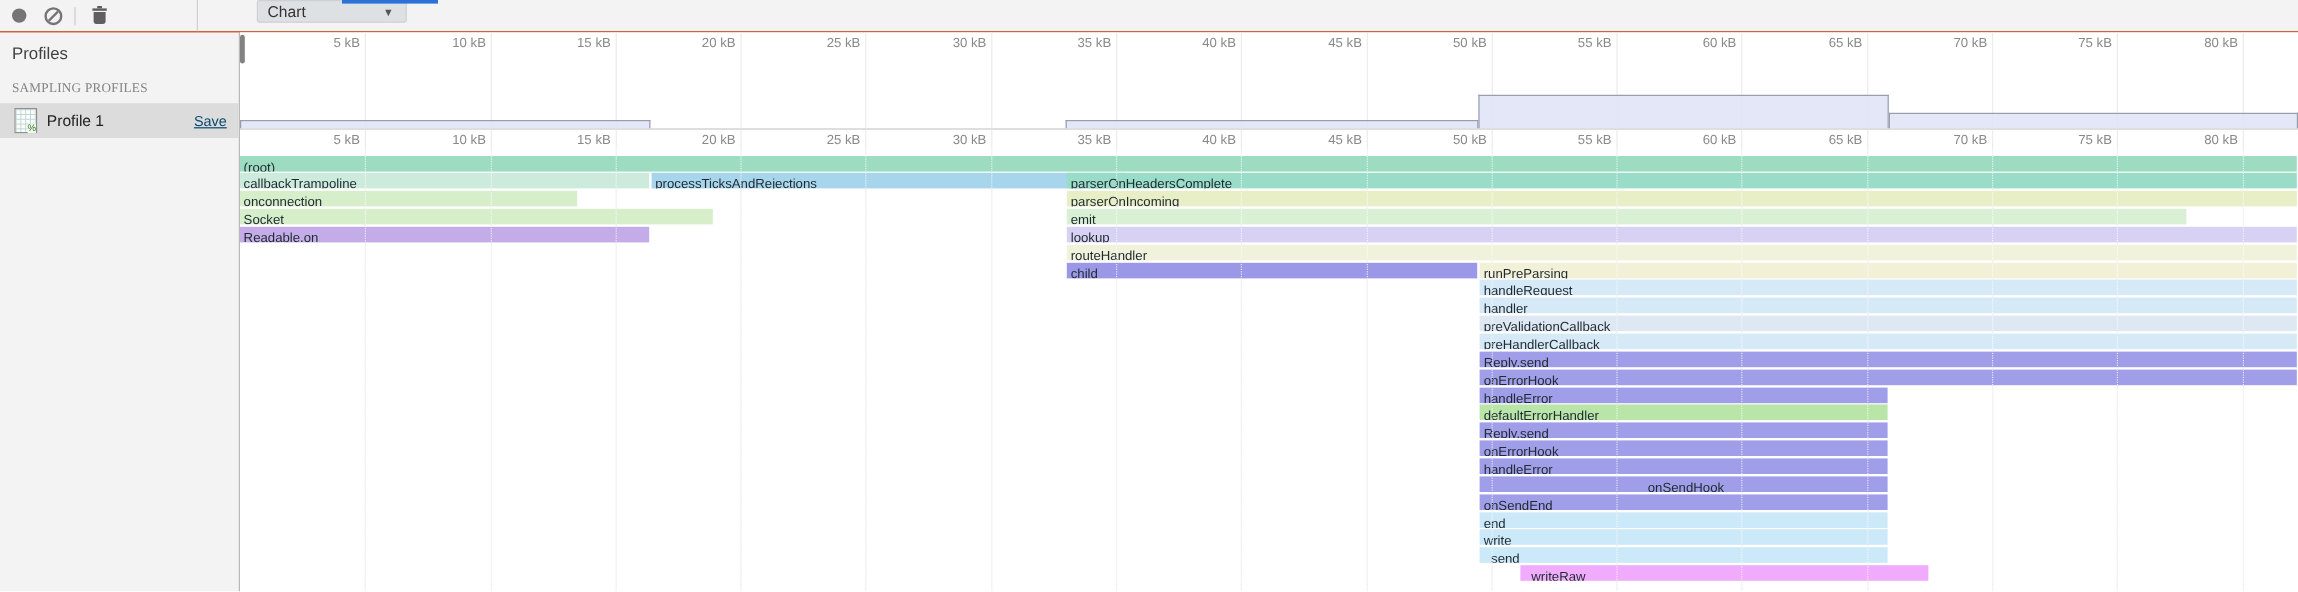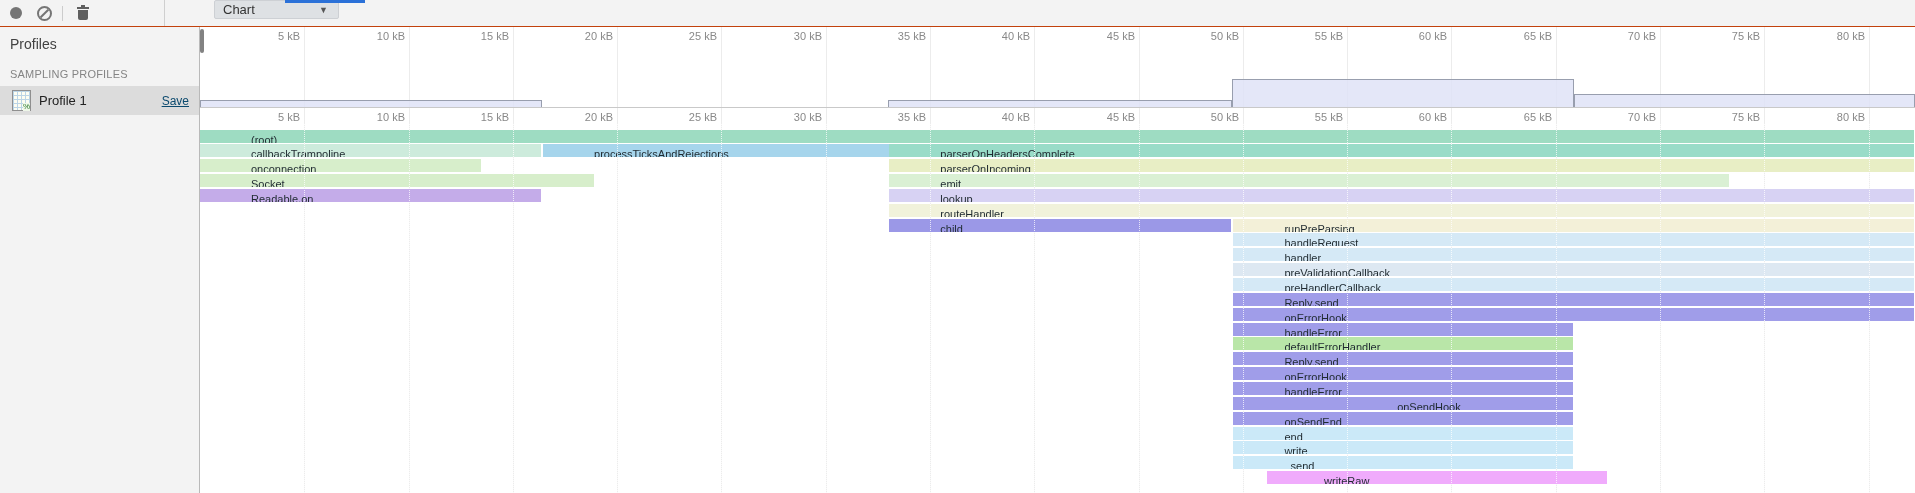--- a/index.html
+++ b/index.html
@@ -27,42 +27,42 @@
   .trash-glyph .can{position:absolute;top:4px;left:1px;width:10px;height:10px;background:#5f5f5f;border-radius:0 0 2px 2px;}
   .chart-select{
     margin-left:49px;width:125px;height:19px;background:#dee1e4;border:1px solid #cdd0d4;border-radius:2px;
     display:flex;align-items:center;box-sizing:border-box;padding:0 8px;font-size:13px;color:#333;cursor:pointer;
   }
   .chart-select .arrow{margin-left:auto;font-size:9px;color:#555;padding-right:2px;}
   
   .content{display:flex;height:466px;}
   .sidebar{width:199px;background:#f3f3f3;border-right:1px solid #b9b9b9;box-sizing:content-box;flex:none;}
   .sb-title{font-size:14px;color:#424242;padding:9px 10px 8px 10px;}
-  .sb-section{font-size:11px;color:#848484;padding:8px 10px 6px 10px;letter-spacing:.2px;}
+  .sb-section{font-size:11px;color:#848484;padding:8px 10px 6px 10px;letter-spacing:.2px;font-family:Liberation Serif, serif;}
   .profile-item{
     background:#dcdcdc;display:flex;align-items:center;padding:4px 10px 4px 12px;height:21px;cursor:pointer;
   }
   .profile-icon{width:17px;height:19px;background:#fdfdf2;border:1px solid #8f8f8f;position:relative;flex:none;
     background-image:
       linear-gradient(#bcd5e6 1px,transparent 1px),
       linear-gradient(90deg,#bcd5e6 1px,transparent 1px);
     background-size:4px 4px;}
   .profile-icon::after{content:"%";position:absolute;right:0px;bottom:-1px;font-size:8px;color:#2d7a2d;background:#eef7e8;line-height:8px;}
   .profile-name{font-size:13px;color:#222;margin-left:8px;}
   .save-link{margin-left:auto;font-size:12px;color:#0c4a6e;text-decoration:underline;cursor:pointer;}
   
   .chart-pane{position:relative;width:1715px;background:#fff;flex:none;}
   .overview{position:absolute;left:0;top:0;width:1715px;height:80px;border-bottom:1px solid #c9c9c9;overflow:hidden;}
   .flame{position:absolute;left:0;top:81px;width:1715px;height:385px;overflow:hidden;}
   .gridline{position:absolute;top:0;bottom:0;width:1px;background:#ececec;z-index:0;}
   .dotline{position:absolute;top:16px;bottom:0;width:0;border-left:1px dotted rgba(255,255,255,.75);z-index:3;pointer-events:none;}
   .tick-label{position:absolute;top:3px;transform:translateX(-100%);padding-right:4px;font-size:11px;color:#898989;white-space:nowrap;z-index:1;}
   .ov-step{position:absolute;bottom:0;background:rgba(223,227,247,.85);border:1px solid #989eae;border-bottom:none;box-sizing:border-box;z-index:2;}
   .ov-handle{position:absolute;left:0;top:2px;width:4px;height:24px;background:#828282;border-radius:2px;z-index:4;cursor:ew-resize;}
-  .frame{position:absolute;height:13px;z-index:1;overflow:hidden;white-space:nowrap;box-sizing:border-box;cursor:pointer;padding-left:48px;}
+  .frame{position:absolute;height:13px;z-index:1;overflow:hidden;white-space:nowrap;box-sizing:border-box;cursor:pointer;}
   .frame span{font-size:11px;color:#1f2a30;padding-left:3px;line-height:13px;display:inline-block;}
   .frame.dots{background-image:radial-gradient(circle,rgba(255,255,255,.65) 1px,transparent 1.2px);background-size:8px 5px;}
 </style>
 </head>
 <body>
 
 <div class="toolbar">
   <div class="tab-underline"></div>
   <div class="tb-left">
     <div class="tb-btn">
@@ -185,21 +185,21 @@
         <div class="gridline" style="left: 1669px;"></div>
         <div class="tick-label" style="left: 1669px;">80 kB</div>
         <div class="dotline" style="left: 1669px;"></div>
         <div class="frame" style="left: 0px; width: 1714.49px; top: 22px; background: rgb(158, 220, 194);"><span>(root)</span></div>
         <div class="frame" style="left: 0px; width: 341.055px; top: 36px; background: rgb(205, 235, 220);"><span>callbackTrampoline</span></div>
         <div class="frame" style="left: 343.055px; width: 395px; top: 36px; background: rgb(166, 213, 236);"><span>processTicksAndRejections</span></div>
         <div class="frame" style="left: 689.281px; width: 1025.21px; top: 36px; background: rgb(153, 220, 200);"><span>parserOnHeadersComplete</span></div>
         <div class="frame" style="left: 0px; width: 281px; top: 51px; background: rgb(215, 238, 203);"><span>onconnection</span></div>
         <div class="frame" style="left: 689.281px; width: 1025.21px; top: 51px; background: rgb(232, 238, 197);"><span>parserOnIncoming</span></div>
         <div class="frame" style="left: 0px; width: 394px; top: 66px; background: rgb(215, 238, 203);"><span>Socket</span></div>
-        <div class="frame" style="left: 689.281px; width: 840px; top: 66px; background: rgb(218, 240, 212);"><span>emit</span></div>
+        <div class="frame" style="left: 689.281px; width: 933px; top: 66px; background: rgb(218, 240, 212);"><span>emit</span></div>
         <div class="frame" style="left: 0px; width: 341.055px; top: 81px; background: rgb(196, 172, 233);"><span>Readable.on</span></div>
         <div class="frame" style="left: 689.281px; width: 1025.21px; top: 81px; background: rgb(215, 210, 243);"><span>lookup</span></div>
         <div class="frame" style="left: 689.281px; width: 1025.21px; top: 96px; background: rgb(241, 242, 219);"><span>routeHandler</span></div>
         <div class="frame dots" style="left: 689.281px; width: 342.14px; top: 111px; background: rgb(155, 152, 231);"><span>child</span></div>
         <div class="frame" style="left: 1033.42px; width: 681.067px; top: 111px; background: rgb(243, 240, 216);"><span>runPreParsing</span></div>
         <div class="frame" style="left: 1033.42px; width: 681.067px; top: 125px; background: rgb(213, 233, 246);"><span>handleRequest</span></div>
         <div class="frame" style="left: 1033.42px; width: 681.067px; top: 140px; background: rgb(213, 233, 246);"><span>handler</span></div>
         <div class="frame" style="left: 1033.42px; width: 681.067px; top: 155px; background: rgb(221, 232, 242);"><span>preValidationCallback</span></div>
         <div class="frame" style="left: 1033.42px; width: 681.067px; top: 170px; background: rgb(213, 233, 246);"><span>preHandlerCallback</span></div>
         <div class="frame" style="left: 1033.42px; width: 681.067px; top: 185px; background: rgb(160, 157, 233);"><span>Reply.send</span></div>

